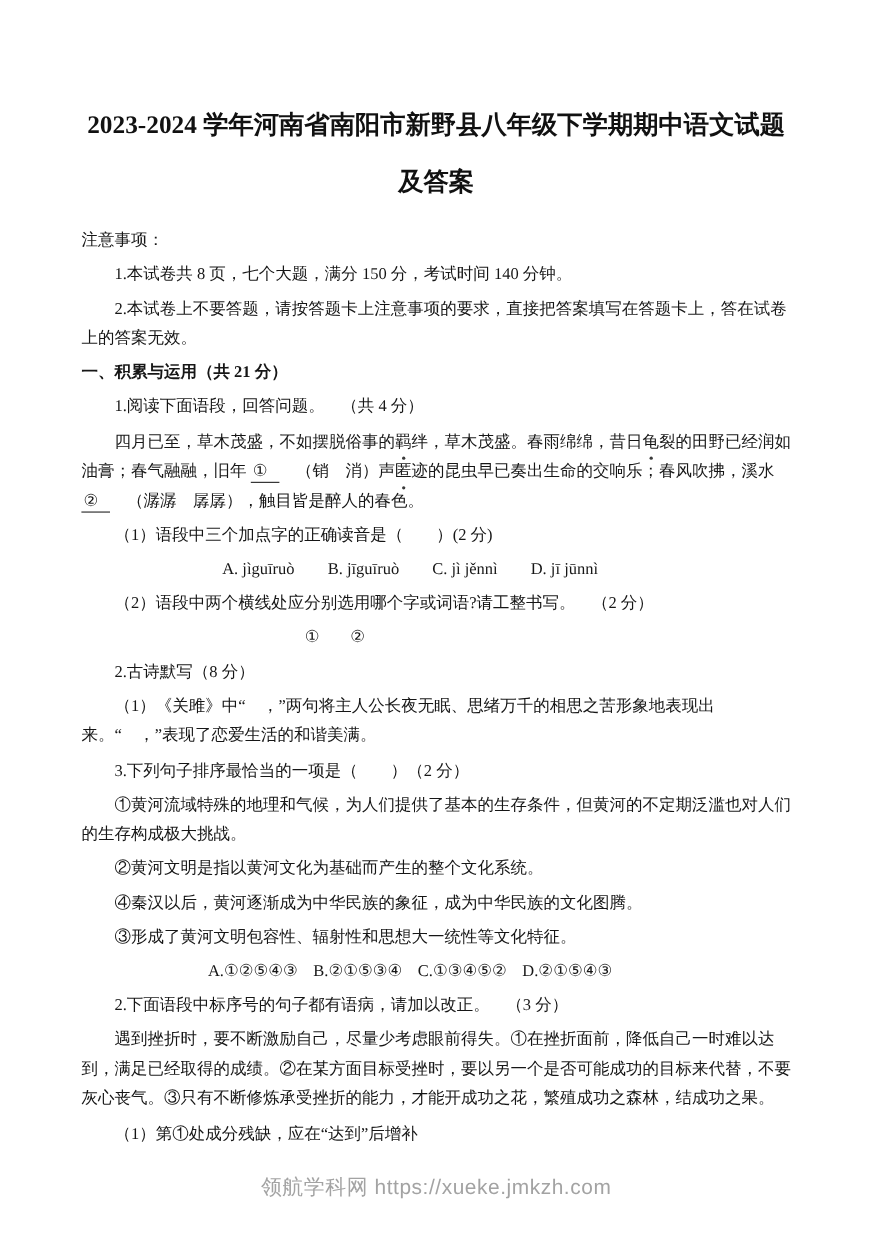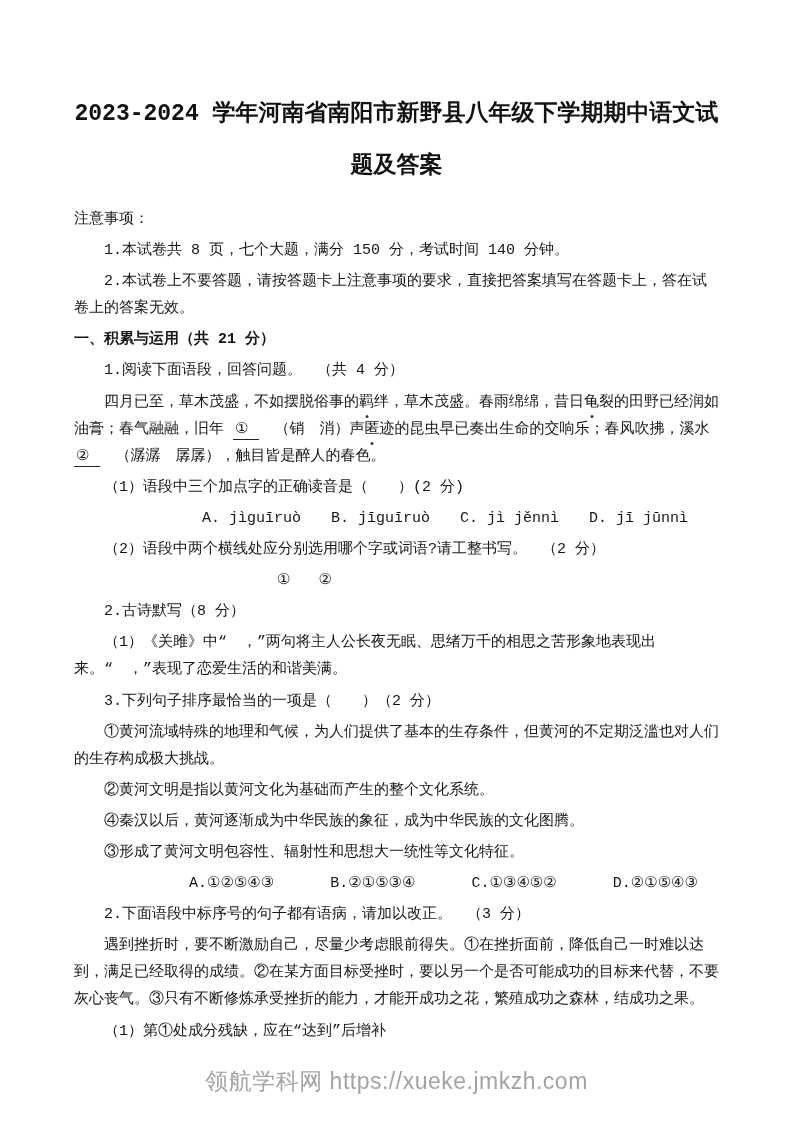--- a/index.html
+++ b/index.html
@@ -2,21 +2,21 @@
 <html><head>
 <meta charset="utf-8">
 <style>
   html,body { margin:0; padding:0; background:#ffffff; }
   .page {
     width:793px; height:1121px; background:#ffffff; overflow:hidden;
     position:relative; margin:0 auto;
     font-family:"Liberation Serif","DejaVu Serif",serif;
     color:#161616;
   }
-  .content { padding:60px 70px 0 70px;font-family:Liberation Mono, monospace; }
+  .content { padding:60px 70px 0 70px; }
   .doc-title {
     font-size:23px; font-weight:700; text-align:center;
     line-height:52px; margin:28px 0 14px 0; color:#111;
   }
   .line { font-size:15px; line-height:27.1px; margin:4px; }
   .indent { text-indent:2em; }
   .bold { font-weight:700; }
   .options { display:flex; flex-direction:row; align-items:center; }
   .option { white-space:nowrap; }
   .blank {
@@ -24,21 +24,21 @@
     padding:0 11px 1px 2px;
   }
   .em-dot { position:relative; display:inline-block; text-indent:0; }
   .em-dot::after {
     content:""; position:absolute; left:50%; transform:translateX(-50%);
     bottom:-2px; width:3px; height:3px; border-radius:50%; background:#3a3a3a;
   }
   .footer {
     position:absolute; left:0; right:0; top:1066px; text-align:center;
     font-family:"Liberation Sans","DejaVu Sans",sans-serif;
-    font-size:23px; color:#a3a3a3; letter-spacing:0.5px;
+    font-size:19px; color:#a3a3a3; letter-spacing:0.5px;
   }
 </style>
 </head>
 <body>
 
 <div class="page">
   <div class="content">
     <div class="doc-title">2023-2024 学年河南省南阳市新野县八年级下学期期中语文试题及答案</div>
     <div>
         <div class="line"><span>注意事项：</span></div>
@@ -59,21 +59,21 @@
           <span class="option">①</span>
           <span class="option">②</span>
         </div>
         <div class="line indent"><span>2.古诗默写（8 分）</span></div>
         <div class="line indent"><span>（1）《关雎》中“　，”两句将主人公长夜无眠、思绪万千的相思之苦形象地表现出来。“　，”表现了恋爱生活的和谐美满。</span></div>
         <div class="line indent"><span>3.下列句子排序最恰当的一项是（　　）（2 分）</span></div>
         <div class="line indent"><span>①黄河流域特殊的地理和气候，为人们提供了基本的生存条件，但黄河的不定期泛滥也对人们的生存构成极大挑战。</span></div>
         <div class="line indent"><span>②黄河文明是指以黄河文化为基础而产生的整个文化系统。</span></div>
         <div class="line indent"><span>④秦汉以后，黄河逐渐成为中华民族的象征，成为中华民族的文化图腾。</span></div>
         <div class="line indent"><span>③形成了黄河文明包容性、辐射性和思想大一统性等文化特征。</span></div>
-        <div class="line options" style="padding-left: 115px; column-gap: 56px;">
+        <div class="line options" style="padding-left: 115px; column-gap: 14px;">
           <span class="option">A.①②⑤④③</span>
           <span class="option">B.②①⑤③④</span>
           <span class="option">C.①③④⑤②</span>
           <span class="option">D.②①⑤④③</span>
         </div>
         <div class="line indent"><span>2.下面语段中标序号的句子都有语病，请加以改正。　（3 分）</span></div>
         <div class="line indent"><span>遇到挫折时，要不断激励自己，尽量少考虑眼前得失。①在挫折面前，降低自己一时难以达到，满足已经取得的成绩。②在某方面目标受挫时，要以另一个是否可能成功的目标来代替，不要灰心丧气。③只有不断修炼承受挫折的能力，才能开成功之花，繁殖成功之森林，结成功之果。</span></div>
         <div class="line indent"><span>（1）第①处成分残缺，应在“达到”后增补</span></div>
       </div>
   </div>

